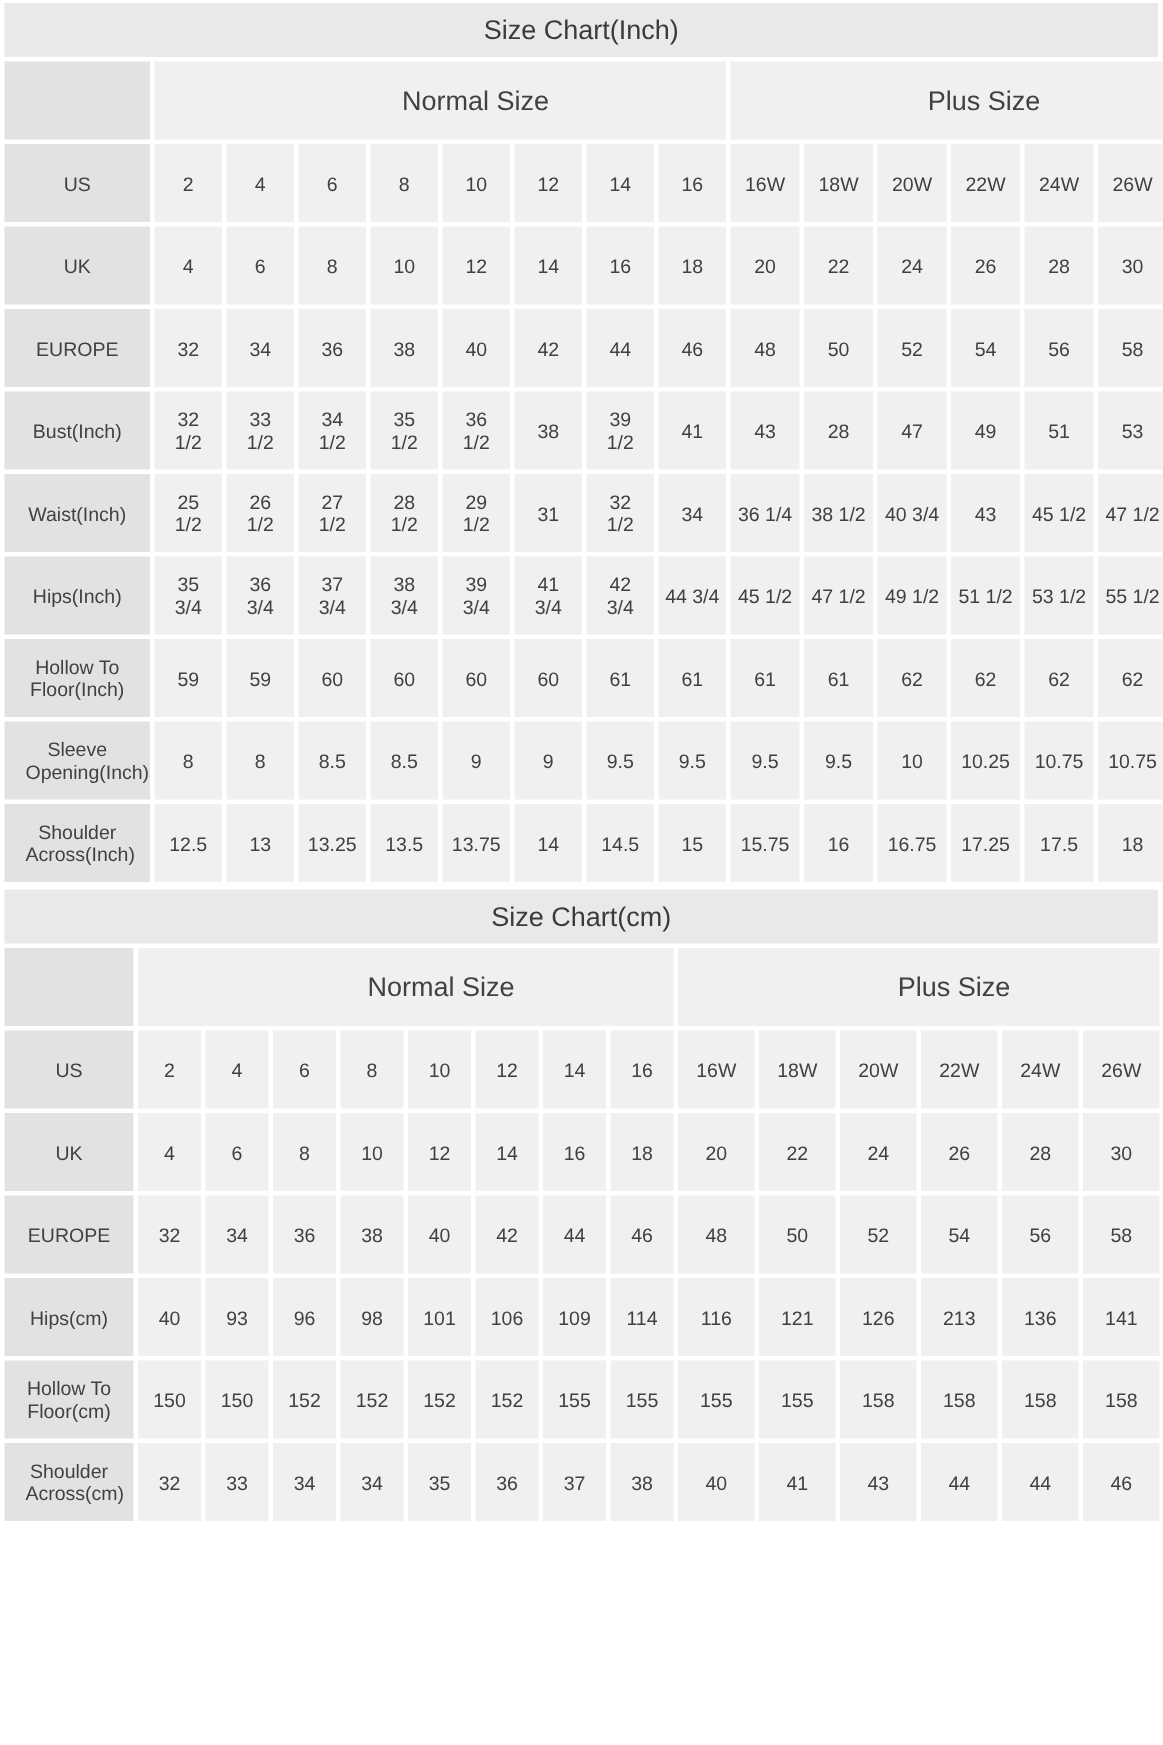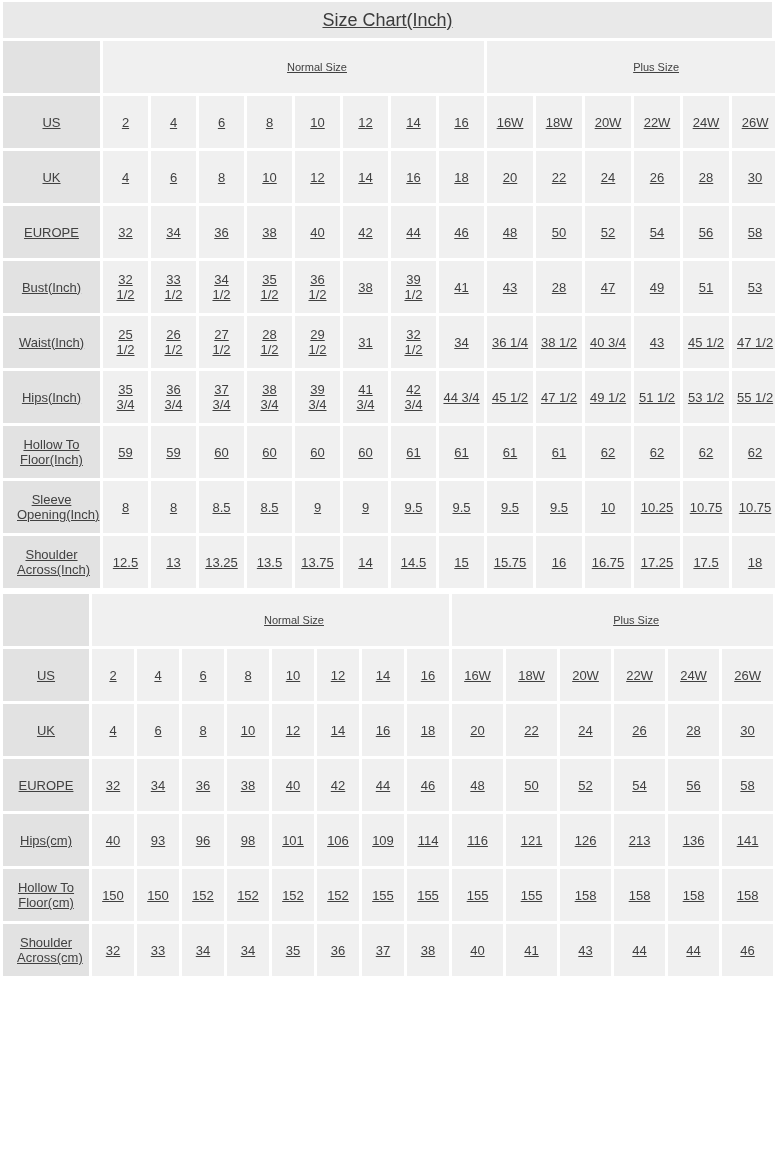--- a/index.html
+++ b/index.html
@@ -3,21 +3,21 @@
 <meta charset="utf-8">
 <style>
   html, body {
     margin: 0;
     padding: 0;
     background: #ffffff;
     width: 775px;
     font-family: "Liberation Sans", sans-serif;
     color: #414141;
   }
-  .chart-section { width: 775px; text-decoration: underline; }
+  .chart-section { width: 775px; }
   .title-bar {
     margin: 2px 3px 0 3px;
     height: 36px;
     line-height: 36px;
     background: #e9e9e9;
     text-align: center;
     font-size: 18px;
     color: #3b3b3b;
   }
   table.size-table {
@@ -27,21 +27,21 @@
     border-spacing: 3px;
     font-size: 13px;
   }
   table.size-table td {
     text-align: center;
     vertical-align: middle;
     height: 50px;
     line-height: 15px;
     overflow: hidden;
   }
-  td.group-cell { background: #f0f0f0; height: 50px; font-size: 11px; padding-left: 48px; }
+  td.group-cell { background: #f0f0f0; height: 50px; font-size: 18px; padding-left: 48px; }
   td.corner-cell { background: #e2e2e2; }
   td.label-cell { background: #e2e2e2; padding: 0 14px; }
   td.value-cell { background: #f0f0f0; white-space: pre-line; }
   
   col.c-label-inch { width: 97px; }
   col.c-normal-inch { width: 45px; }
   col.c-plus-inch { width: 46px; }
   col.c-label-cm { width: 86px; }
   col.c-normal-cm { width: 42px; }
   col.c-plus-cm { width: 51px; }
@@ -245,20 +245,21 @@
           <td class="value-cell">16.75</td>
           <td class="value-cell">17.25</td>
           <td class="value-cell">17.5</td>
           <td class="value-cell">18</td>
         </tr>
       </tbody>
     </table>
 </div>
 
 <div class="chart-section">
+  <div class="title-bar">Size Chart(cm)</div>
   <table class="size-table">
     <colgroup>
       <col class="c-label-cm">
       <col class="c-normal-cm">
         <col class="c-normal-cm">
         <col class="c-normal-cm">
         <col class="c-normal-cm">
       <col class="c-normal-cm">
         <col class="c-normal-cm">
         <col class="c-normal-cm">

